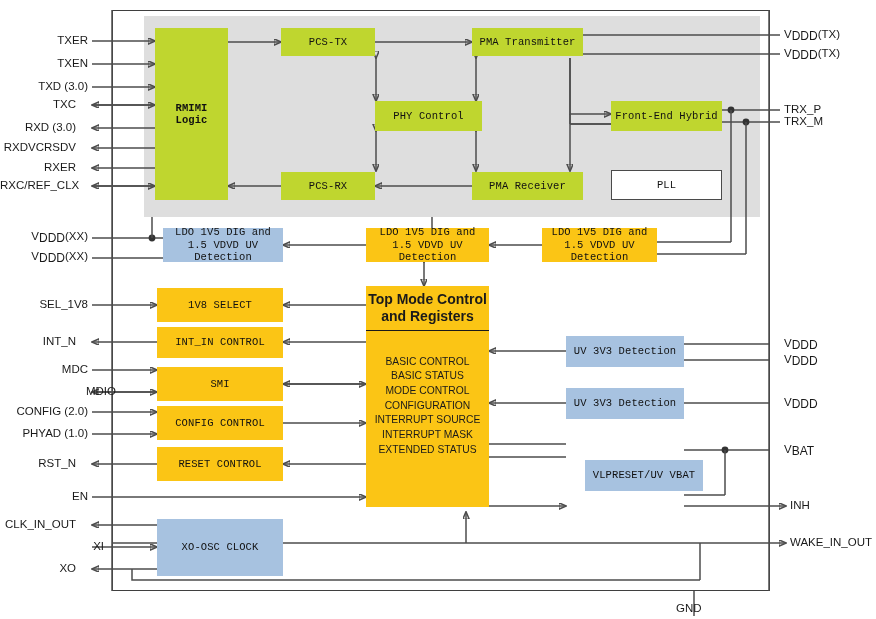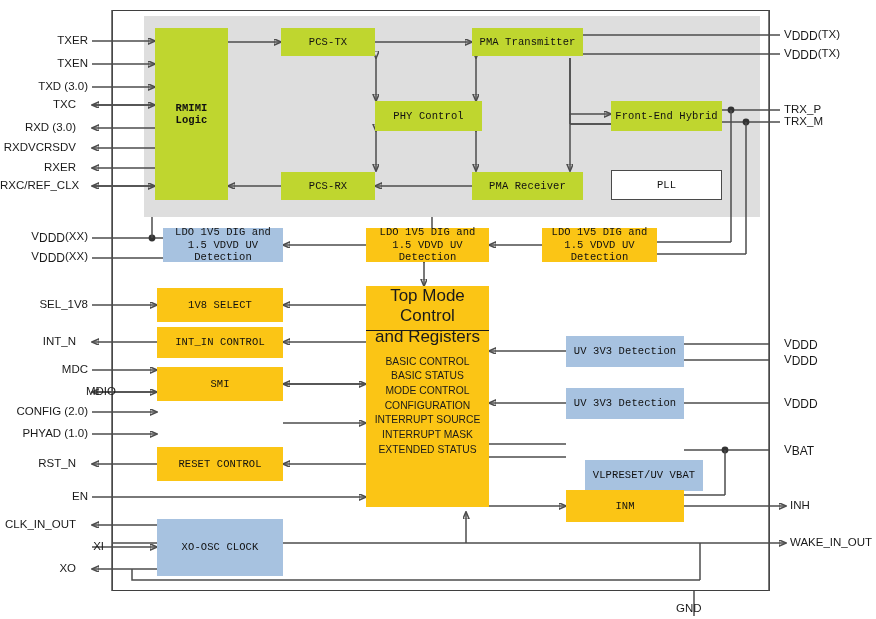--- a/index.html
+++ b/index.html
@@ -53,24 +53,25 @@
     position:absolute;
     background:#fbc515;
     box-sizing:border-box;
     z-index:6;
     display:flex;
     flex-direction:column;
   }
   .tmc-head{
     height:44px;
     display:flex;
+    align-items:center;
     justify-content:center;
     text-align:center;
-    font-weight:normal;
-    font-size:17px;
+    font-weight:bold;
+    font-size:14px;
     line-height:1.2;
     border-bottom:1.5px solid #1a1a1a;
   }
   .tmc-body{
     flex:1;
     display:flex;
     flex-direction:column;
     align-items:center;
     justify-content:center;
     font-size:10.3px;
@@ -313,20 +314,23 @@
   </div>
 
   <div class="blk yellow" style="left:157px;top:367px;width:126px;height:34px;">
     <div class="inner">SMI</div>
   </div>
 
   <div class="blk yellow" style="left:157px;top:327px;width:126px;height:31px;">
     <div class="inner">INT_IN CONTROL</div>
   </div>
 
+  <div class="blk yellow" style="left:157px;top:406px;width:126px;height:34px;">
+    <div class="inner">CONFIG CONTROL</div>
+  </div>
 
   <div class="blk yellow" style="left:157px;top:447px;width:126px;height:34px;">
     <div class="inner">RESET CONTROL</div>
   </div>
 
   <div class="blk blue" style="left:157px;top:519px;width:126px;height:57px;">
     <div class="inner">XO-OSC CLOCK</div>
   </div>
 
   <div class="tmc" style="left:366px;top:286px;width:123px;height:221px;">
@@ -352,23 +356,20 @@
   </div>
 
   <div class="blk blue" style="left:566px;top:388px;width:118px;height:31px;">
     <div class="inner">UV 3V3 Detection</div>
   </div>
 
   <div class="blk blue" style="left:566px;top:460px;width:118px;height:31px;margin-left:19px;">
     <div class="inner">VLPRESET/UV VBAT</div>
   </div>
 
-  <div class="blk yellow" style="left:566px;top:490px;width:118px;height:32px;">
-    <div class="inner">INM</div>
-  </div>
 
   <div class="pin r" style="left:0;top:35px;width:88px;">TXER</div>
   <div class="pin r" style="left:0;top:58px;width:88px;">TXEN</div>
   <div class="pin r" style="left:0;top:81px;width:88px;">TXD (3.0)</div>
   <div class="pin r" style="left:0;top:99px;width:76px;">TXC</div>
   <div class="pin r" style="left:0;top:122px;width:76px;">RXD (3.0)</div>
   <div class="pin r" style="left:0;top:142px;width:76px;">RXDVCRSDV</div>
   <div class="pin r" style="left:0;top:162px;width:76px;">RXER</div>
   <div class="pin r" style="left:0;top:180px;width:76px;">RXC/REF_CLX</div>
   <div class="pin r" style="left:0;top:230px;width:88px;">V<sub>DDD</sub>(XX)</div>

